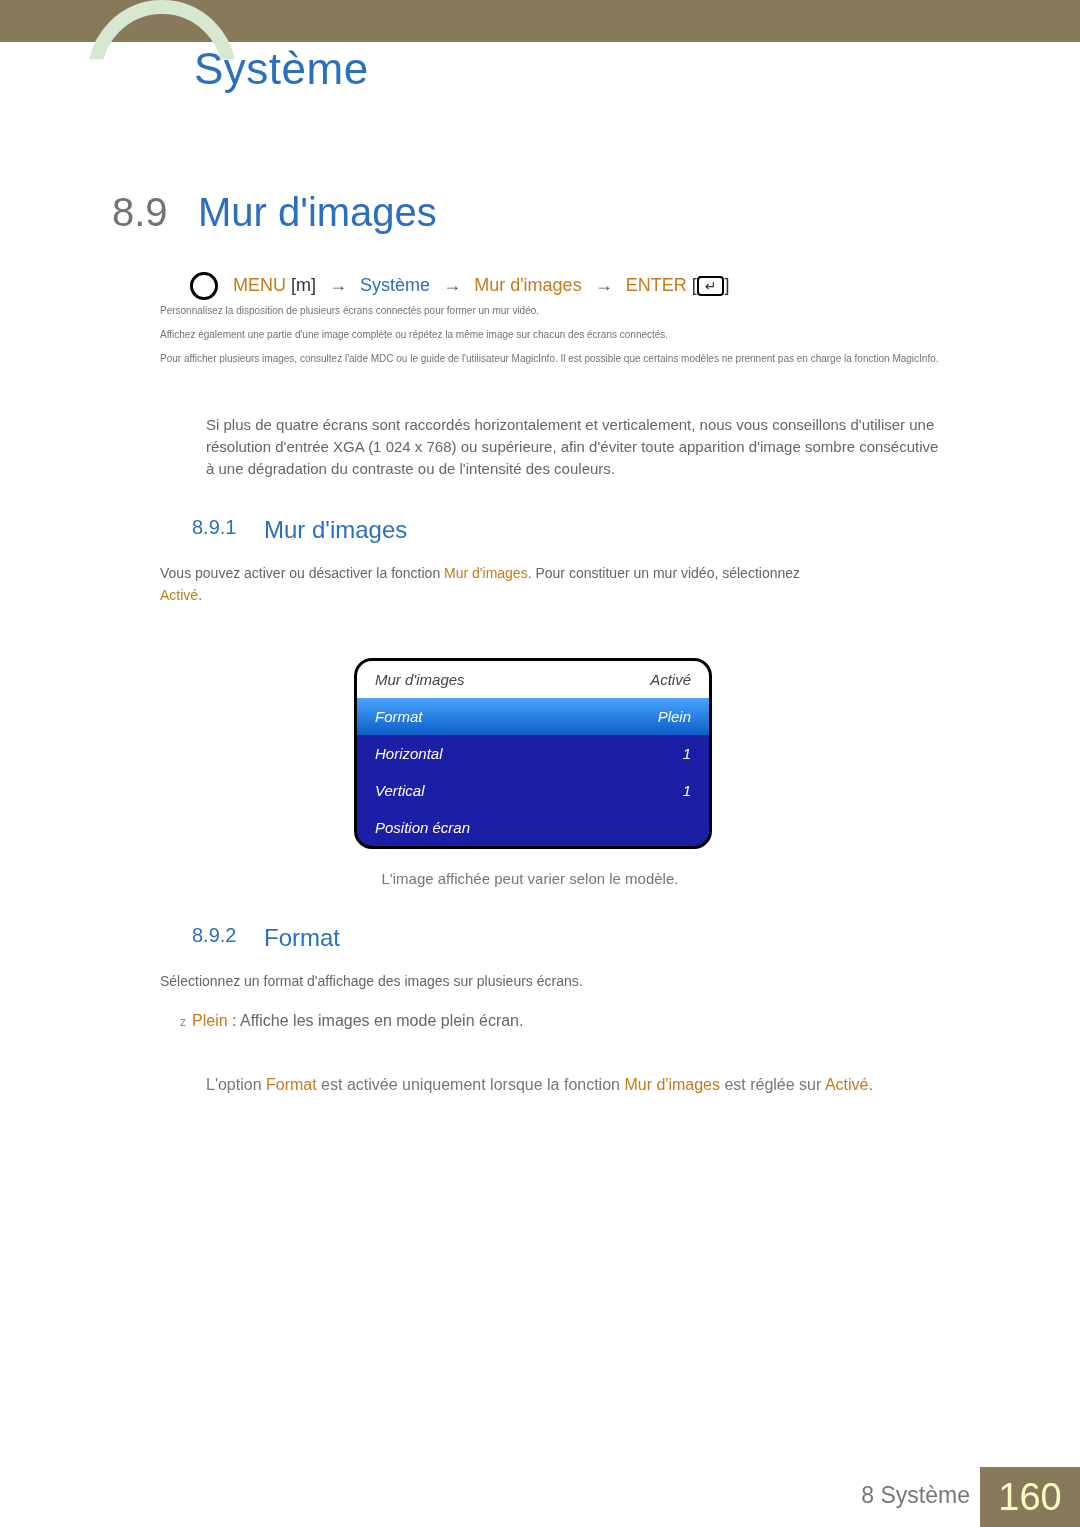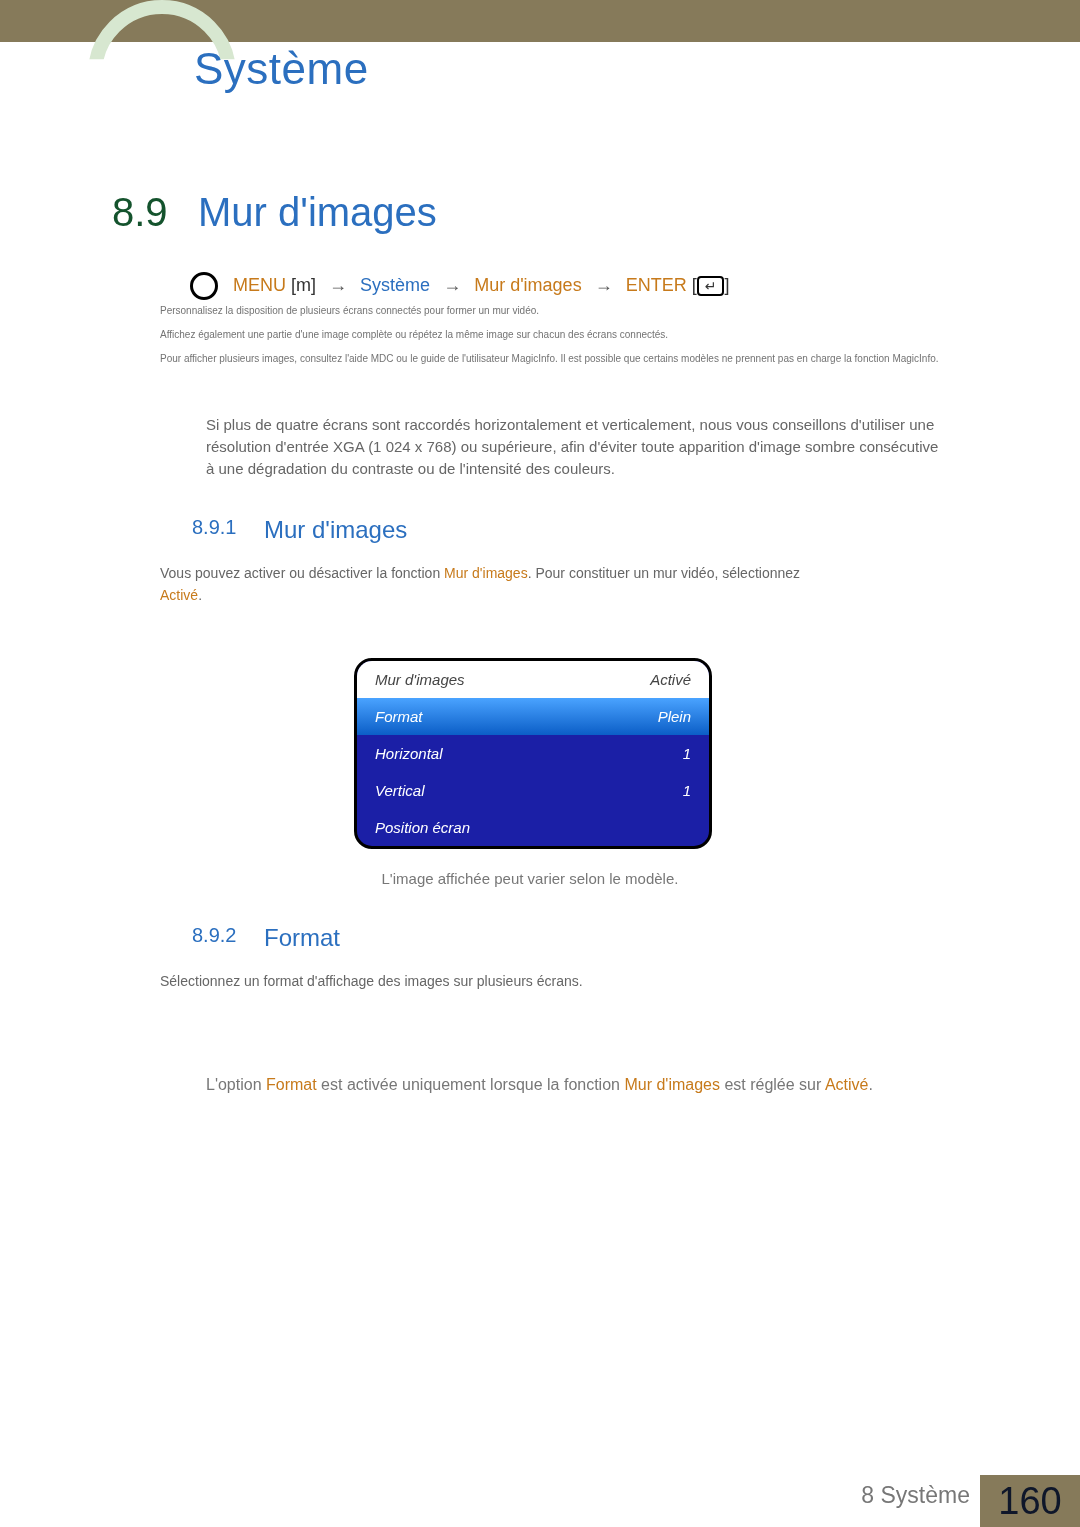--- a/index.html
+++ b/index.html
@@ -1,19 +1,19 @@
 <!DOCTYPE html>
 <html><head>
 <meta charset="utf-8">
 <style>
   html,body{margin:0;padding:0;width:1080px;height:1527px;background:#fff;font-family:Arial,Helvetica,sans-serif;color:#333;position:relative}
   .top-stripe{position:absolute;left:0;top:0;width:1080px;height:42px;background:#867a5a}
   .corner-arc{position:absolute;left:88px;top:0;width:120px;height:120px;border:14px solid #d7e7d0;border-radius:50%;clip-path:inset(0 0 60% 0)}
   .chapter-title{position:absolute;left:194px;top:44px;font-size:44px;color:#2b6fbf;font-weight:400;letter-spacing:.5px}
-  .sec-num{position:absolute;left:112px;top:190px;font-size:40px;color:#14532d}
+  .sec-num{position:absolute;left:112px;top:190px;font-size:40px;color:#737373}
   .sec-title{position:absolute;left:198px;top:190px;font-size:40px;color:#2b6fbf}
   .nav-line{position:absolute;left:190px;top:272px;font-size:18px}
   .nav-line .circle{display:inline-block;width:22px;height:22px;border:3px solid #000;border-radius:50%;vertical-align:middle;margin-right:10px}
   .nav-line .m{color:#c77a1b}
   .nav-line .sys{color:#2b6fbf}
   .nav-line .mur{color:#c77a1b}
   .nav-line .ent{color:#c77a1b}
   .nav-line .arrow{color:#555;margin:0 8px}
   .nav-line .enter-icon{display:inline-block;border:2px solid #000;border-radius:4px;padding:0 6px;font-size:14px;vertical-align:middle}
   .body-block{position:absolute;left:160px;font-size:10px;color:#737373;line-height:22px}
@@ -26,21 +26,21 @@
   .menu-row{display:flex;justify-content:space-between;align-items:center;padding:10px 18px;color:#fff;font-size:15px;font-style:italic}
   .menu-row.sel{background:#fff;color:#444}
   .menu-row.grad{background:linear-gradient(#4aa3ff,#0b5ec7);color:#fff}
   .menu-caption{position:absolute;left:354px;top:870px;width:352px;text-align:center;font-size:15px;color:#777}
   .bullets{position:absolute;left:180px;font-size:16px;color:#666}
   .bullets .row{margin:6px 0}
   .bullets .b{color:#a07c9b;margin-right:6px;font-size:12px;display:inline-block;vertical-align:middle}
   .bullets .hl{color:#c77a1b}
   .format-note{position:absolute;left:206px;font-size:16px;color:#777}
   .format-note .hl{color:#c77a1b}
-  .footer-bar{position:absolute;right:0;bottom:0;width:100px;height:52px;background:#867a5a;color:#0f172a;font-size:38px;display:flex;align-items:center;justify-content:center}
+  .footer-bar{position:absolute;right:0;bottom:0;width:100px;height:60px;background:#867a5a;color:#fef9c3;font-size:38px;display:flex;align-items:center;justify-content:center}
   .footer-label{position:absolute;right:110px;bottom:18px;font-size:23px;color:#777}
 </style>
 </head>
 <body>
 
 <div class="top-stripe"></div>
 <div class="corner-arc"></div>
 <div class="chapter-title">Système</div>
 
 <div class="sec-num">8.9</div>
@@ -97,20 +97,21 @@
 </div>
 
 <div class="menu-caption">L'image affichée peut varier selon le modèle.</div>
 
 <div class="sub-num" style="top:924px">8.9.2</div>
 <div class="sub-title" style="top:924px">Format</div>
 
 <div class="para" style="top:970px">Sélectionnez un format d'affichage des images sur plusieurs écrans.</div>
 
 <div class="bullets" style="top:1006px">
+  <div class="row"><span class="b">z</span><span class="hl">Plein</span><span> : Affiche les images en mode plein écran.</span></div>
 </div>
 
 <div class="format-note" style="top:1076px;width:740px">
   <span>L'option </span><span class="hl">Format</span><span> est activée uniquement lorsque la fonction </span><span class="hl">Mur d'images</span><span> est réglée sur </span><span class="hl">Activé</span><span>.</span>
 </div>
 
 <div class="footer-label">8 Système</div>
 <div class="footer-bar">160</div>
 
 </body></html>

